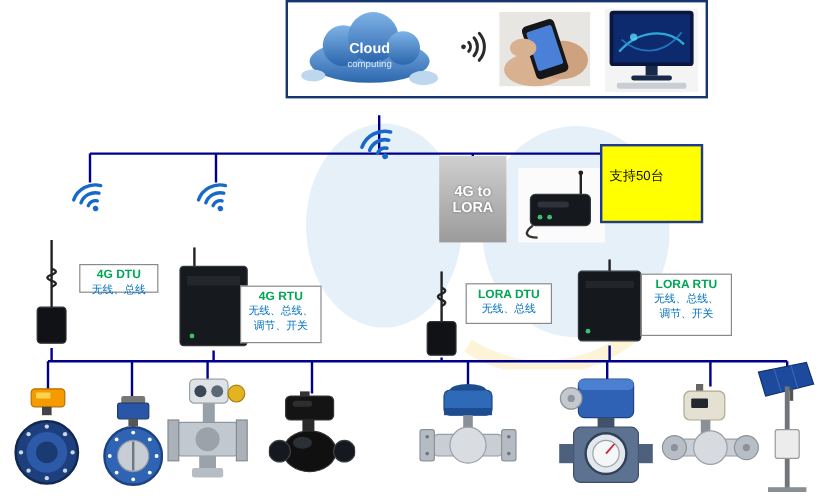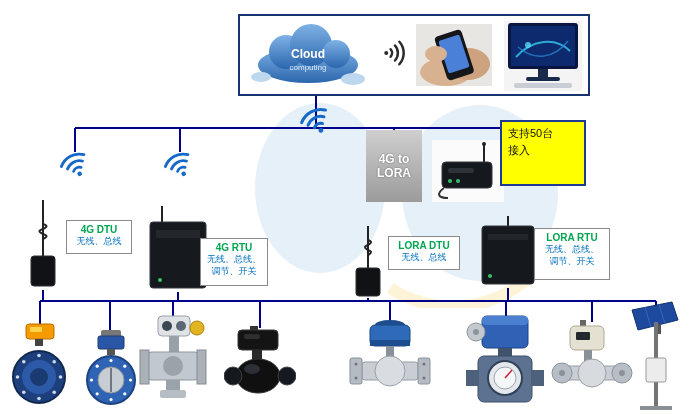--- a/index.html
+++ b/index.html
@@ -4,40 +4,40 @@
 <style>
   html,body{margin:0;padding:0;background:#fff;}
   .canvas{
     position:relative;width:692px;height:415px;background:#ffffff;
     font-family:"Liberation Sans",sans-serif;overflow:hidden;
   }
   .abs{position:absolute;}
   .wires{position:absolute;left:0;top:0;z-index:1;}
   .logo-wm{position:absolute;left:240px;top:88px;z-index:0;opacity:.15;}
   .top-box{
-    left:238px;top:14px;width:352px;height:82px;
+    left:238px;top:0;width:352px;height:82px;
     border:2px solid #16356e;background:#fff;box-sizing:border-box;z-index:2;
   }
   .wifi{z-index:2;}
   .wifi.blue{transform:rotate(-28deg);}
   .wifi.dark{transform:rotate(90deg);}
   .gateway{
     left:366px;top:130px;width:56px;height:72px;z-index:2;
     background:linear-gradient(#cfcfcf,#9b9b9b);
     display:flex;flex-direction:column;align-items:center;justify-content:center;
   }
   .gateway .gw-line{
     color:#fff;font-weight:bold;font-size:12px;line-height:1.2;
     text-shadow:0 0 2px rgba(0,0,0,.45);
   }
   .router{left:432px;top:140px;width:72px;height:62px;z-index:2;background:#fbfbfb;}
   .note-box{
     left:500px;top:120px;width:86px;height:66px;box-sizing:border-box;z-index:3;
     background:#FFFF00;border:2px solid #1F3A93;color:#111;
-    font-size:11px;line-height:1.55;padding:3px 6px;
+    font-size:11px;line-height:1.55;padding:17px 6px;
   }
   .module-label{
     background:#fff;border:1px solid #8a8a8a;box-sizing:border-box;
     text-align:center;padding:2px 1px;z-index:3;
   }
   .m-title{color:#00A651;font-weight:bold;font-size:10px;line-height:1.3;}
   .m-desc{color:#0070C0;font-size:9px;line-height:1.3;}
   .company-wm{
     left:222px;top:180px;z-index:4;color:#8f8f8f;font-size:14px;letter-spacing:1px;
   }
@@ -162,31 +162,30 @@
     <circle cx="52" cy="4" r="2" fill="#222"></circle>
     <rect x="10" y="22" width="50" height="26" rx="4" fill="#15181c" stroke="#34383e"></rect>
     <rect x="16" y="28" width="26" height="5" rx="2" fill="#2e333a"></rect>
     <circle cx="18" cy="41" r="2" fill="#39c26a"></circle>
     <circle cx="26" cy="41" r="2" fill="#39c26a"></circle>
     <path d="M12 48 C 4 54, 6 58, 16 58" stroke="#333" stroke-width="2" fill="none"></path>
   </svg>
 
   <div class="abs note-box">
     <div>支持50台</div>
-    <div>接入</div>
   </div>
 
 
   <svg class="abs dev" style="left:22px;top:198px;" width="44" height="92" viewBox="0 0 44 92">
     <line x1="21" y1="2" x2="21" y2="58" stroke="#222" stroke-width="2"></line>
     <path d="M21 26 q7 2 0 5 q-7 2 0 5 q7 2 0 5" stroke="#222" fill="none" stroke-width="2"></path>
     <rect x="9" y="58" width="24" height="30" rx="3" fill="#101216" stroke="#2c2f34"></rect>
   </svg>
 
-  <div class="abs module-label" style="left:66px;top:220px;width:66px;height:34px;">
+  <div class="abs module-label" style="left:66px;top:220px;width:66px;height:24px;">
     <div class="m-title">4G DTU</div>
     <div class="m-desc">无线、总线</div>
   </div>
 
   <svg class="abs dev" style="left:148px;top:206px;" width="60" height="86" viewBox="0 0 60 86">
     <line x1="14" y1="0" x2="14" y2="16" stroke="#222" stroke-width="2"></line>
     <rect x="2" y="16" width="56" height="66" rx="3" fill="#16191d" stroke="#34383e"></rect>
     <rect x="8" y="24" width="44" height="8" fill="#23272c"></rect>
     <circle cx="12" cy="74" r="2" fill="#39c26a"></circle>
   </svg>

